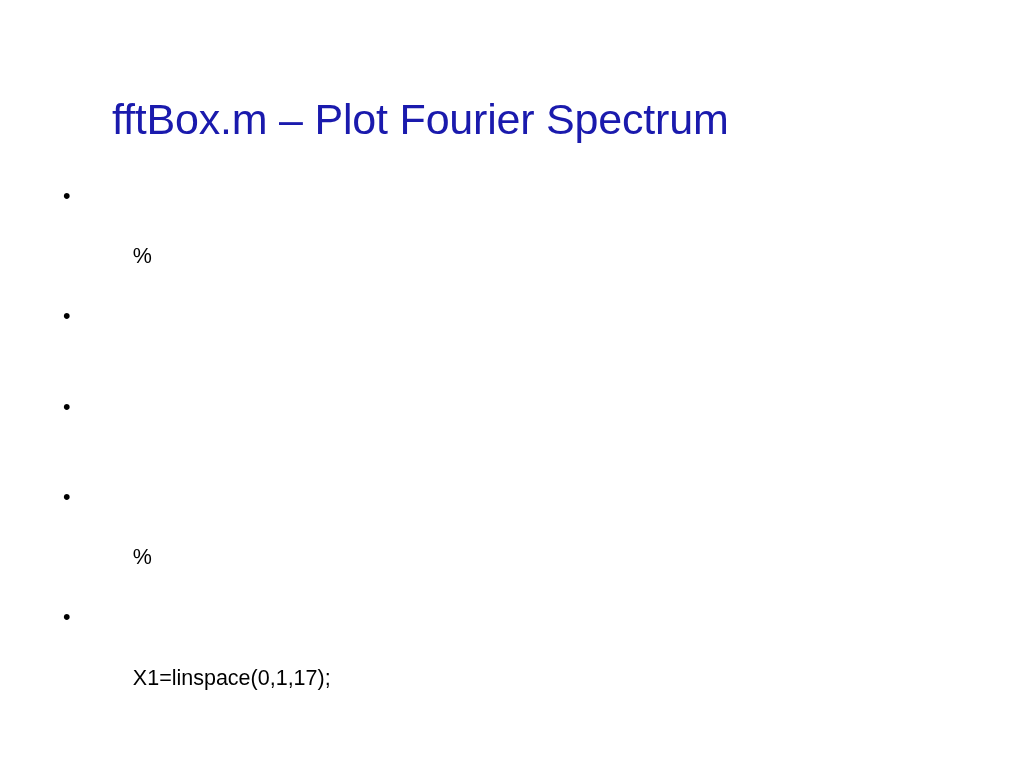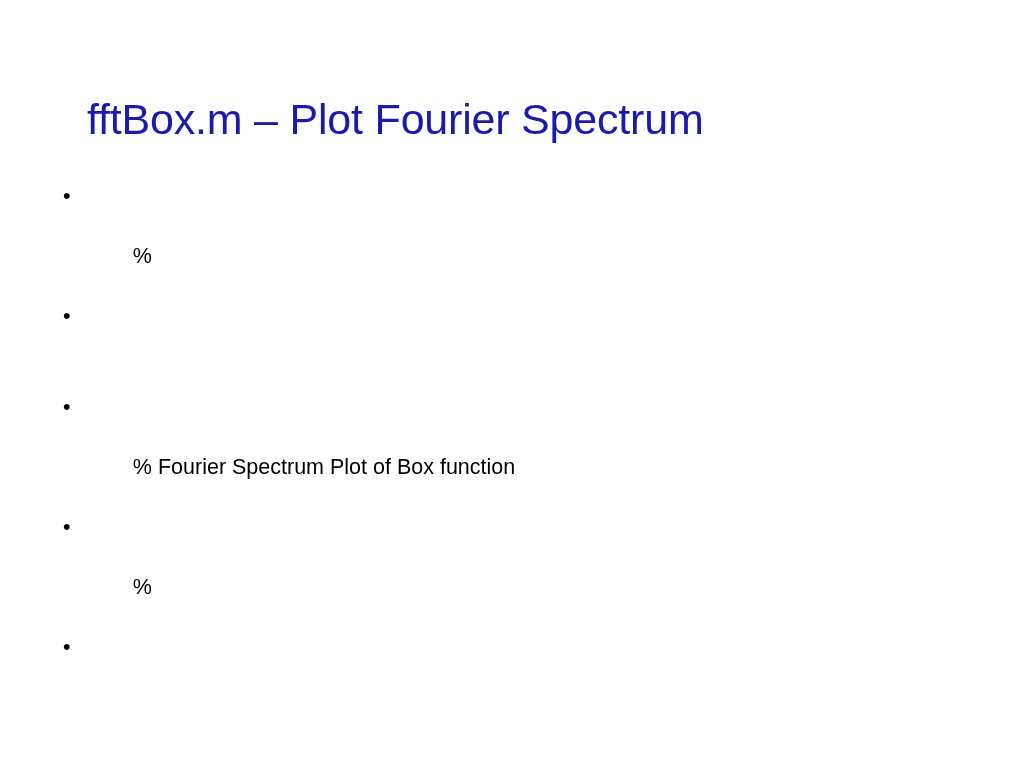--- a/index.html
+++ b/index.html
@@ -14,21 +14,21 @@
     overflow: hidden;
   }
   .slide {
     position: relative;
     width: 1024px;
     height: 768px;
     background: #ffffff;
   }
   .slide-title {
     position: absolute;
-    left: 87px;
+    left: 112px;
     top: 64px;
     width: 860px;
     font-size: 43px;
     line-height: 52px;
     font-weight: 400;
     color: #1a1aad;
     letter-spacing: -0.2px;
     white-space: nowrap;
   }
   .body-list {
@@ -72,25 +72,25 @@
   <ul class="body-list">
     <li>
       <span class="bullet-dot">•</span>
       <span class="item-text">%</span>
     </li>
     <li>
       <span class="bullet-dot">•</span>
     </li>
     <li>
       <span class="bullet-dot">•</span>
-      <span class="item-text">% Fourier Spectrum Plot of Box function</span>
     </li>
     <li>
       <span class="bullet-dot">•</span>
       <span class="item-text">%</span>
     </li>
     <li>
       <span class="bullet-dot">•</span>
+      <span class="item-text">X1=linspace(0,1,17);</span>
     </li>
 
   </ul>
 
 </div>
 
 </body></html>

